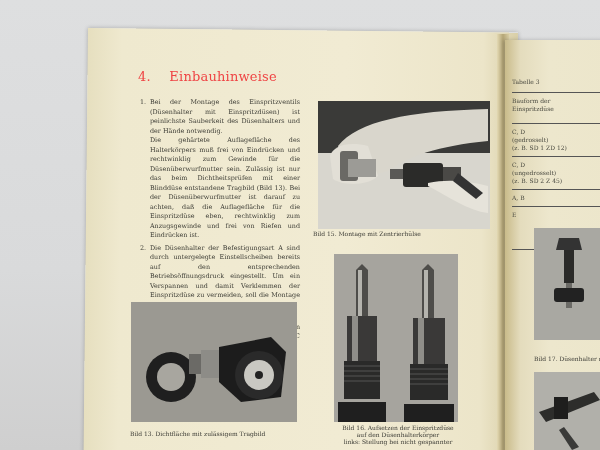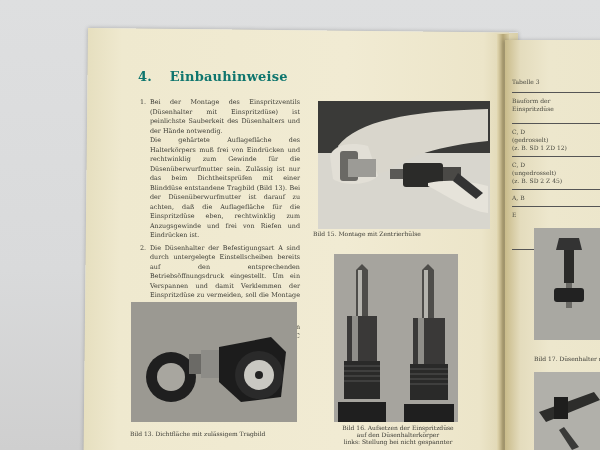--- a/index.html
+++ b/index.html
@@ -8,21 +8,21 @@
     font-family:"DejaVu Serif",serif;}
   .page{position:absolute;left:88px;top:28px;width:430px;height:430px;
     background:linear-gradient(90deg,#e6dfbf 0%,#efe9cf 8%,#f1ebd3 60%,#ece5c9 92%,#d9cfa8 100%);
     transform:rotate(0.6deg);transform-origin:top left;
     box-shadow:0 0 4px rgba(0,0,0,0.25);}
   .page-right{position:absolute;left:505px;top:40px;width:110px;height:420px;
     background:linear-gradient(90deg,#c9bb8a 0%,#e4dcbd 14%,#ede7cd 40%,#ece6cb 100%);
     box-shadow:-2px 0 4px rgba(0,0,0,0.2);}
   .gutter{position:absolute;left:497px;top:34px;width:12px;height:420px;
     background:linear-gradient(90deg,#e3d9b3,#b5a677,#d8cda4);}
-  .heading{position:absolute;left:138px;top:69px;font-size:13px;font-weight:bold;color:#0f766e;letter-spacing:0.2px;}
+  .heading{position:absolute;left:138px;top:69px;font-size:13px;font-weight:normal;color:#ef4444;letter-spacing:0.2px;}
   .heading .num{display:inline-block;width:27px;}
   .body-text{position:absolute;left:140px;top:98px;width:160px;font-size:6.4px;line-height:9.5px;color:#3a3a33;text-align:justify;}
   .item{position:relative;padding-left:10px;margin-bottom:3px;}
   .item .n{position:absolute;left:0;top:0;}
   .item p{margin:0;}
   .photo{position:absolute;overflow:hidden;}
   .caption{position:absolute;font-size:6px;color:#3b3b35;white-space:nowrap;}
   .table-box{position:absolute;left:512px;top:78px;width:90px;font-size:6px;line-height:8px;color:#4a4a40;}
   .table-box .rule{border-top:1px solid #555;margin:4px 0;}
   .table-box .t{margin-bottom:6px;}
@@ -35,21 +35,21 @@
 <div class="page-right"></div>
 
 <div class="heading">
   <span class="num">4.</span>
   <span>Einbauhinweise</span>
 </div>
 
 <div class="body-text">
   <div class="item">
     <span class="n">1.</span>
-    <p>Bei der Montage des Einspritzventils (Düsenhalter mit Einspritzdüse) ist peinlichste Sauberkeit des Düsenhalters und der Hände notwendig.</p>
+    <p>Bei der Montage des Einspritzventils (Düsenhalter mit Einspritzdüsen) ist peinlichste Sauberkeit des Düsenhalters und der Hände notwendig.</p>
     <p>Die gehärtete Auflagefläche des Halterkörpers muß frei von Eindrücken und rechtwinklig zum Gewinde für die Düsenüberwurfmutter sein. Zulässig ist nur das beim Dichtheitsprüfen mit einer Blinddüse entstandene Tragbild (Bild 13). Bei der Düsenüberwurfmutter ist darauf zu achten, daß die Auflagefläche für die Einspritzdüse eben, rechtwinklig zum Anzugsgewinde und frei von Riefen und Eindrücken ist.</p>
   </div>
   <div class="item">
     <span class="n">2.</span>
     <p>Die Düsenhalter der Befestigungsart A sind durch untergelegte Einstellscheiben bereits auf den entsprechenden Betriebsöffnungsdruck eingestellt. Um ein Verspannen und damit Verklemmen der Einspritzdüse zu vermeiden, soll die Montage mit einer Zentrierhülse erfolgen (Bild 15).</p>
     <p>Hierzu Abschnitt 5., Punkt 3. beachten.</p>
   </div>
   <div class="item">
     <span class="n">3.</span>
     <p>Vor dem Einbau der Einspritzdüsen in Düsenhalter der Befestigungsarten B und C ist die</p>

